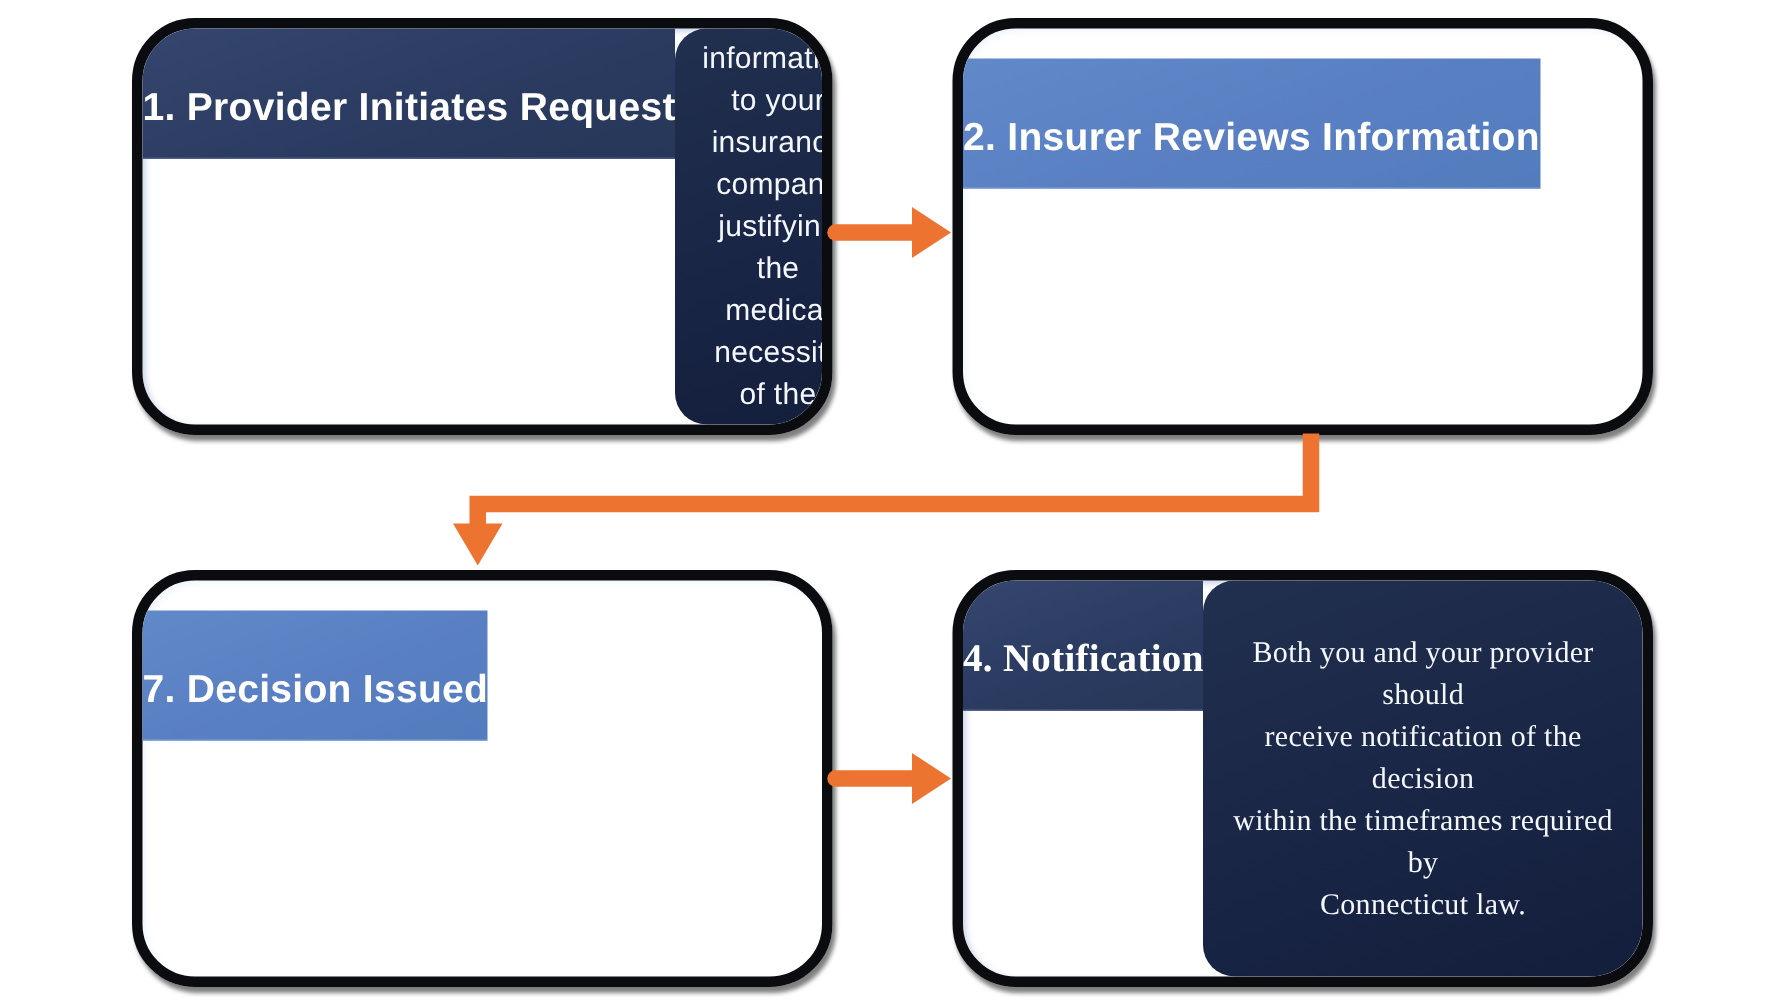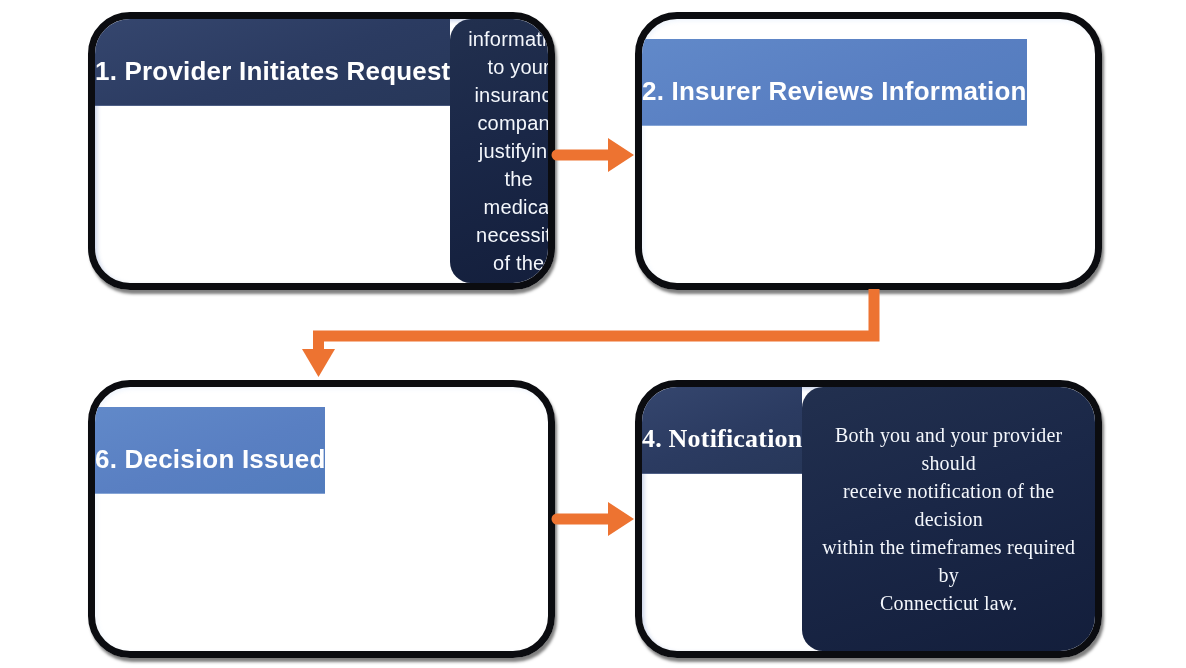--- a/index.html
+++ b/index.html
@@ -111,21 +111,21 @@
   </div>
 
   <div class="card pos-2 theme-blue">
     <div class="card-header">
       <div class="card-title">2. Insurer Reviews Information</div>
     </div>
   </div>
 
   <div class="card pos-3 theme-blue">
     <div class="card-header">
-      <div class="card-title">6. Decision Issued</div>
+      <div class="card-title">7. Decision Issued</div>
     </div>
   </div>
 
   <div class="card pos-4 theme-navy">
     <div class="card-header">
       <div class="card-title">4. Notification</div>
     </div>
     <div class="card-body">
       <div class="card-text">Both you and your provider should
 receive notification of the decision

